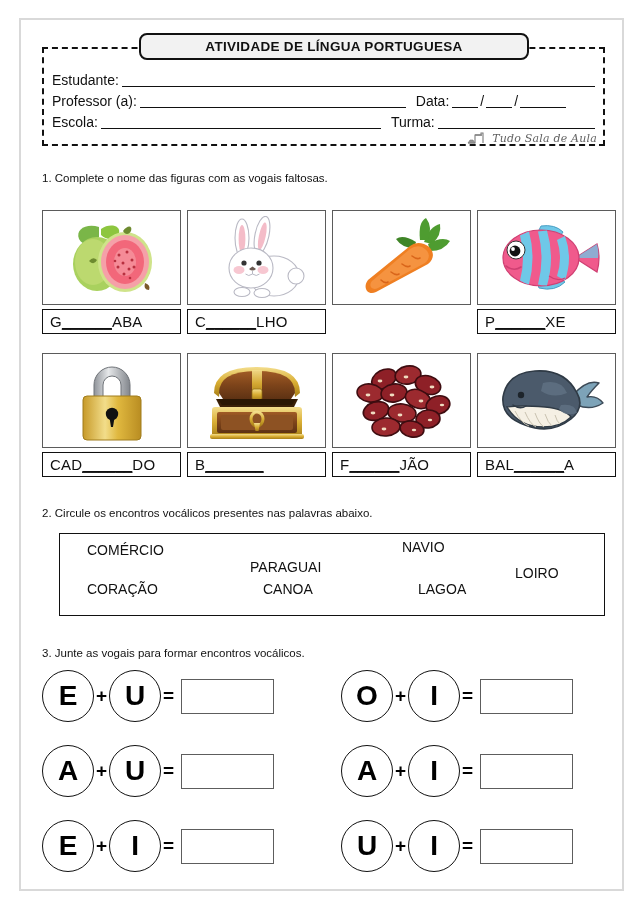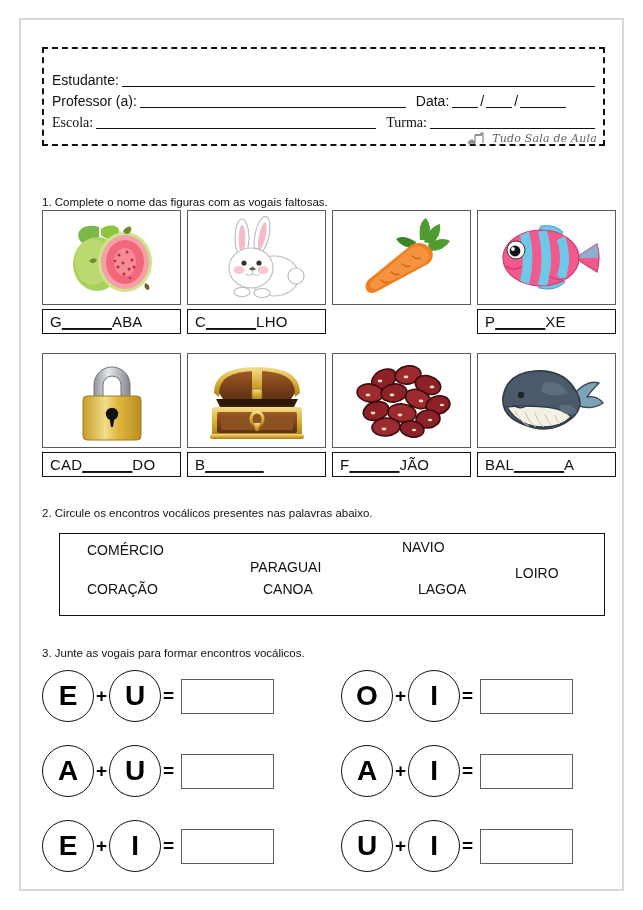--- a/index.html
+++ b/index.html
@@ -50,21 +50,21 @@
     left: 10px;
     width: 543px;
     height: 18px;
     display: flex;
     align-items: flex-end;
     font-size: 14px;
     color: #111;
   }
   .field-row.r1 { top: 22px; }
   .field-row.r2 { top: 43px; }
-  .field-row.r3 { top: 64px; font-family: Liberation Serif, serif; }
+  .field-row.r3 { top: 64px; }
 
   .f-label { white-space: nowrap; padding-right: 3px; line-height: 13px; }
   .f-line { flex: 1 1 auto; border-bottom: 1px solid #111; height: 13px; }
   .f-line.fixed-a { flex: 0 0 266px; }
   .f-line.fixed-b { flex: 0 0 280px; }
   .f-gap { flex: 0 0 10px; }
   .date-seg { display: flex; align-items: flex-end; }
   .date-seg .seg { border-bottom: 1px solid #111; height: 13px; }
   .date-seg .s1 { width: 26px; }
   .date-seg .s2 { width: 26px; }
@@ -87,21 +87,21 @@
   }
 
   
   .instruction {
     position: absolute;
     left: 21px;
     font-size: 11.5px;
     color: #111;
     white-space: nowrap;
   }
-  #inst1 { top: 152px; margin-top: 24px; }
+  #inst1 { top: 152px; }
   #inst2 { top: 487px; }
   #inst3 { top: 627px; }
 
   
   .ex1-row { position: absolute; left: 21px; width: 563px; display: flex; gap: 6px; }
   #ex1row1 { top: 190px; }
   #ex1row2 { top: 333px; }
 
   .pic-cell { width: 139px; }
   .pic-frame {
@@ -169,20 +169,21 @@
   .pic-frame svg { display: block; }
 </style>
 </head>
 <body>
 
 <div id="page">
 
   <div class="header-wrap">
     <div class="header-dashed"></div>
 
+    <div class="title-box">ATIVIDADE DE LÍNGUA PORTUGUESA</div>
 
     <div class="field-row r1">
       <span class="f-label">Estudante:</span>
       <span class="f-line"></span>
     </div>
 
     <div class="field-row r2">
       <span class="f-label">Professor (a):</span>
       <span class="f-line fixed-a"></span>
       <span class="f-gap"></span>

